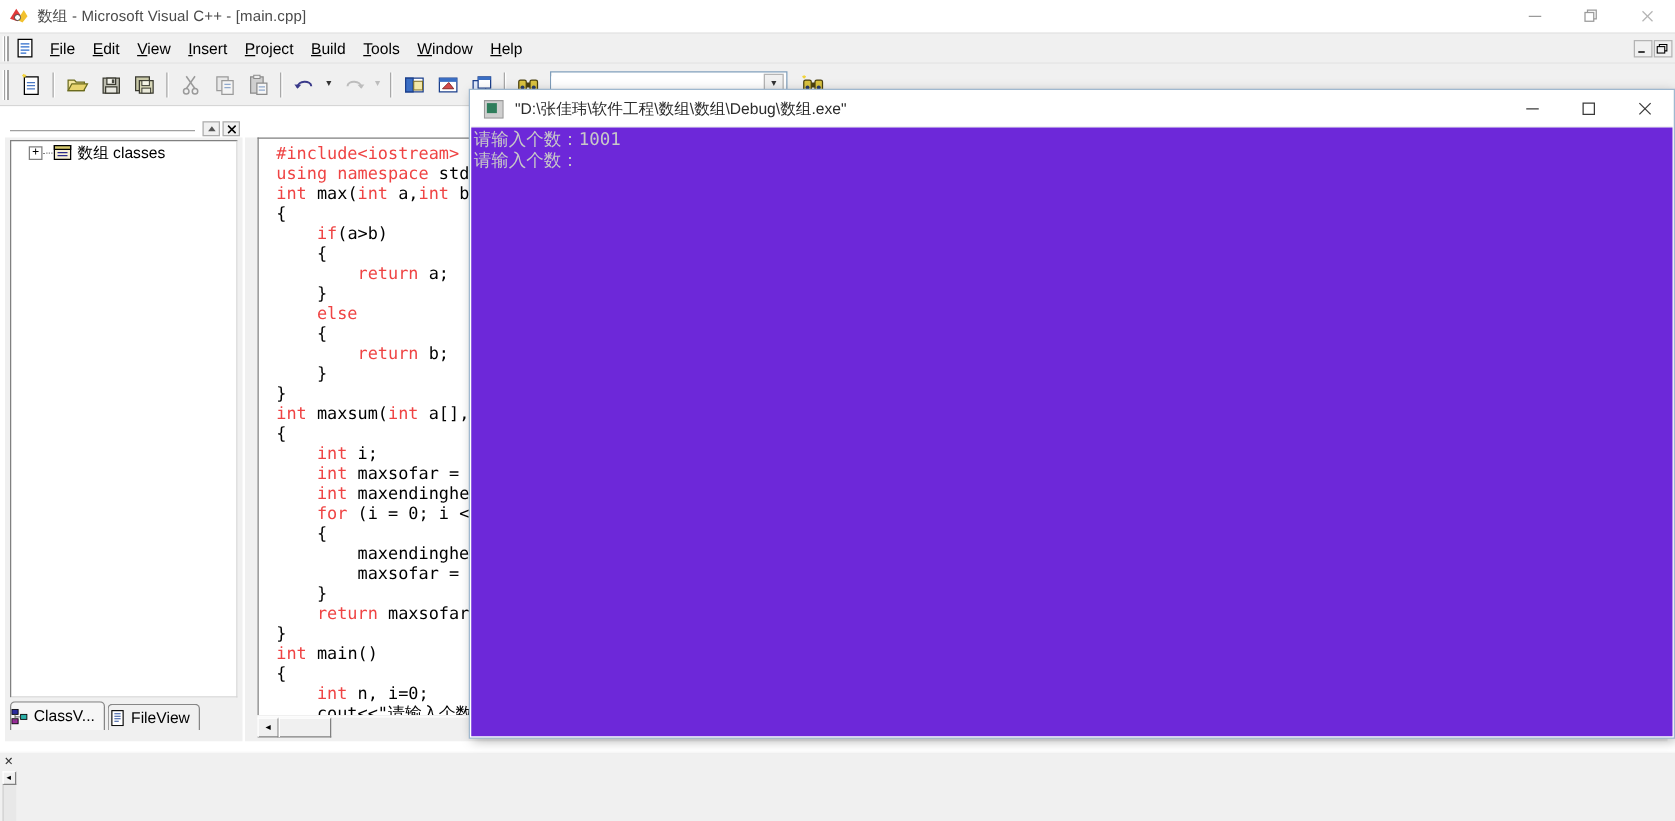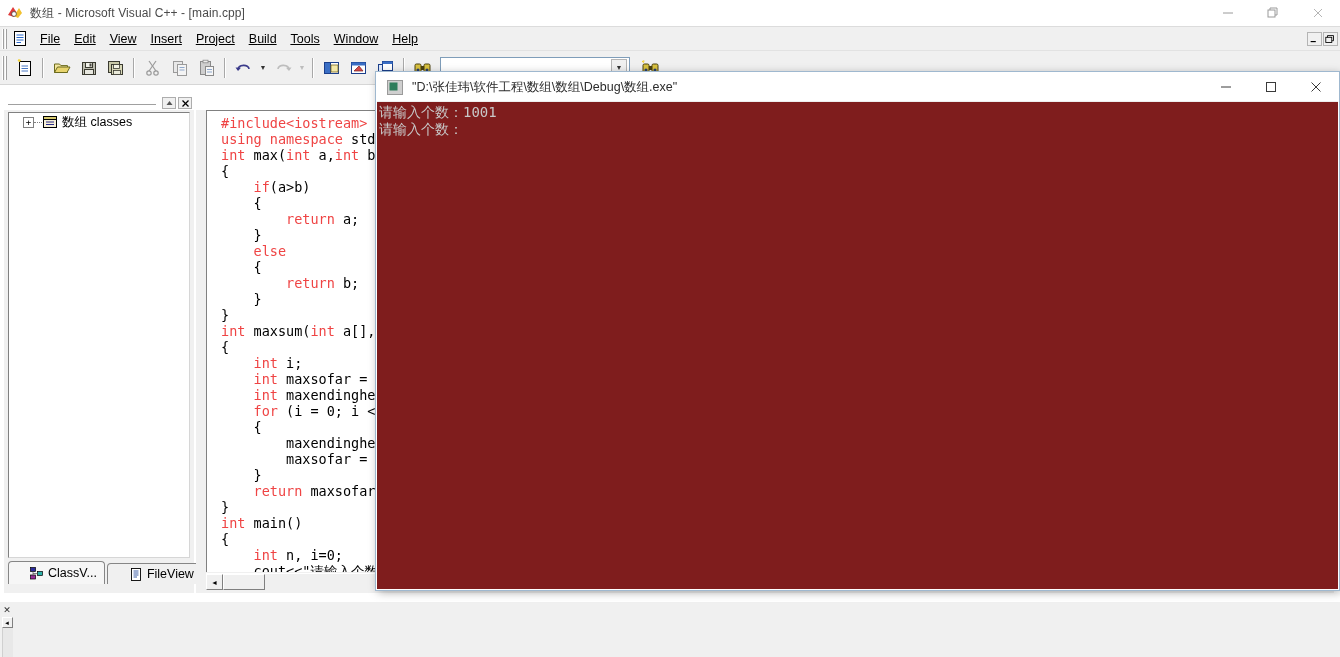--- a/index.html
+++ b/index.html
@@ -51,21 +51,20 @@
     width: 7px; height: 20px; margin-left: 2px; flex: none;
     background: linear-gradient(to right,#fff 0,#fff 1px,#a0a0a0 1px,#a0a0a0 2px,
       #f0f0f0 2px,#f0f0f0 3px,#fff 3px,#fff 4px,#a0a0a0 4px,#a0a0a0 5px,#f0f0f0 5px);
   }
   .menu-doc-icon {
     width: 17px; height: 17px; margin: 0 4px 0 3px; flex: none; position: relative;
   }
   .menu-item {
     font-size: 12.5px; color: #000; padding: 3px 7px; white-space: nowrap;
     cursor: default;
-    text-decoration: underline;
   }
   .menu-item u { text-decoration: underline; }
   .mdi-btns {
     margin-left: auto; display: flex; align-items: center;
     padding-right: 2px; gap: 1px;
   }
   .mdi-btn {
     width: 15px; height: 14px; border: 1px solid #b4b4b4;
     background: #f0f0f0; position: relative;
   }
@@ -156,21 +155,21 @@
     width: 8px; border-top: 1px dotted #808080; height: 1px; flex: none;
   }
   .tree-icon { width: 17px; height: 14px; flex: none; position: relative; margin-right: 3px;}
   .tree-label { color: #000; }
 
   .dock-tabs {
     position: absolute; left: 4px; top: 450px; height: 24px;
     display: flex; align-items: flex-end;
   }
   .dtab {
-    height: 21px; padding: 0 7px 0 21px;
+    height: 21px; padding: 0 7px 0 0;
     background: #f0f0f0;
     border: 1px solid #868686; border-bottom: none;
     border-radius: 4px 4px 0 0;
     display: flex; align-items: center; gap: 4px;
     font-size: 12.5px; color: #000; white-space: nowrap;
     margin-right: 2px;
   }
   .dtab.active { background: #f6f6f6; height: 23px; font-weight: normal; }
   .dtab-icon { width: 14px; height: 13px; position: relative; flex: none;}
 
@@ -278,21 +277,21 @@
   }
   .con-ctrls { margin-left: auto; display: flex; height: 29px; }
   .con-btn {
     width: 45px; height: 29px; display: flex;
     align-items: center; justify-content: center;
     font-size: 13px; color: #3a3a3a;
   }
   .con-body {
     position: absolute; left: 1px; top: 30px;
     width: 961px; height: 487px;
-    background: #7f1d1d;
+    background: #6d28d9;
     padding: 2px 0 0 2px;
     font-family: "DejaVu Sans Mono", monospace;
     font-size: 14px; line-height: 17px;
     color: #c8c8c8; white-space: pre;
     overflow: hidden;
   }
   .con-line { height: 17px; }
 
   
   .ic { position: absolute; left: 0; top: 0; width: 100%; height: 100%; }

